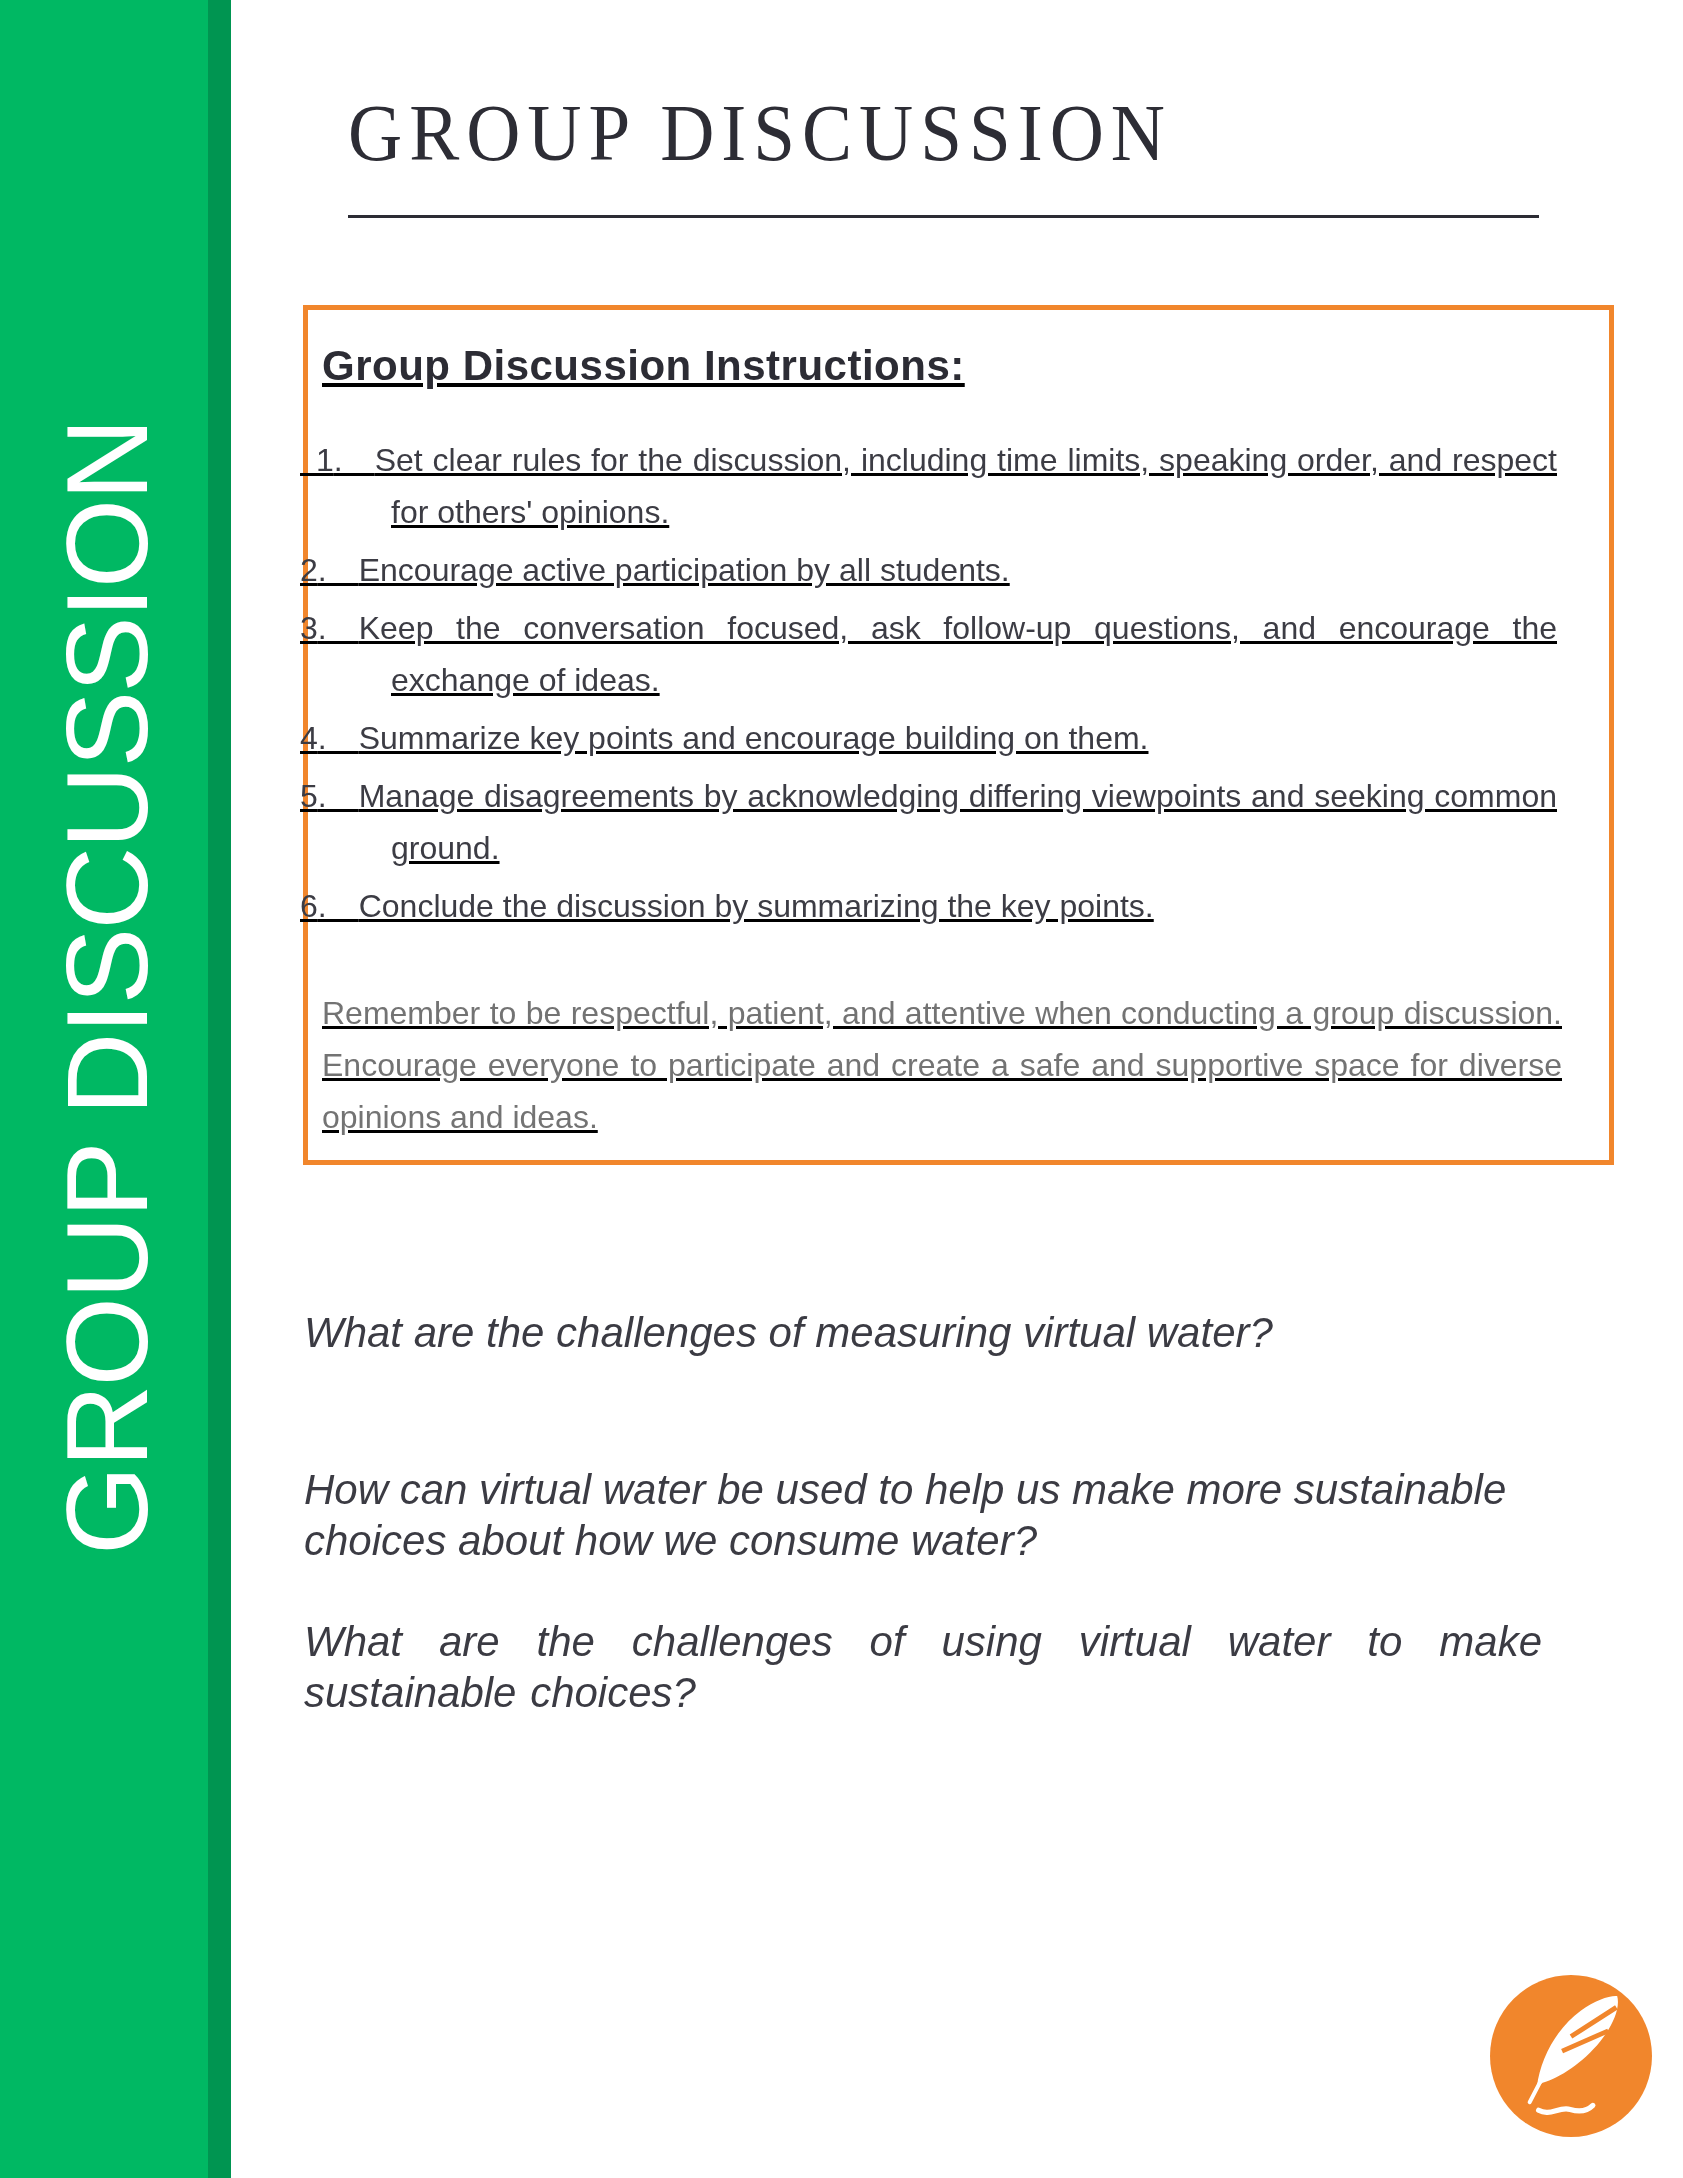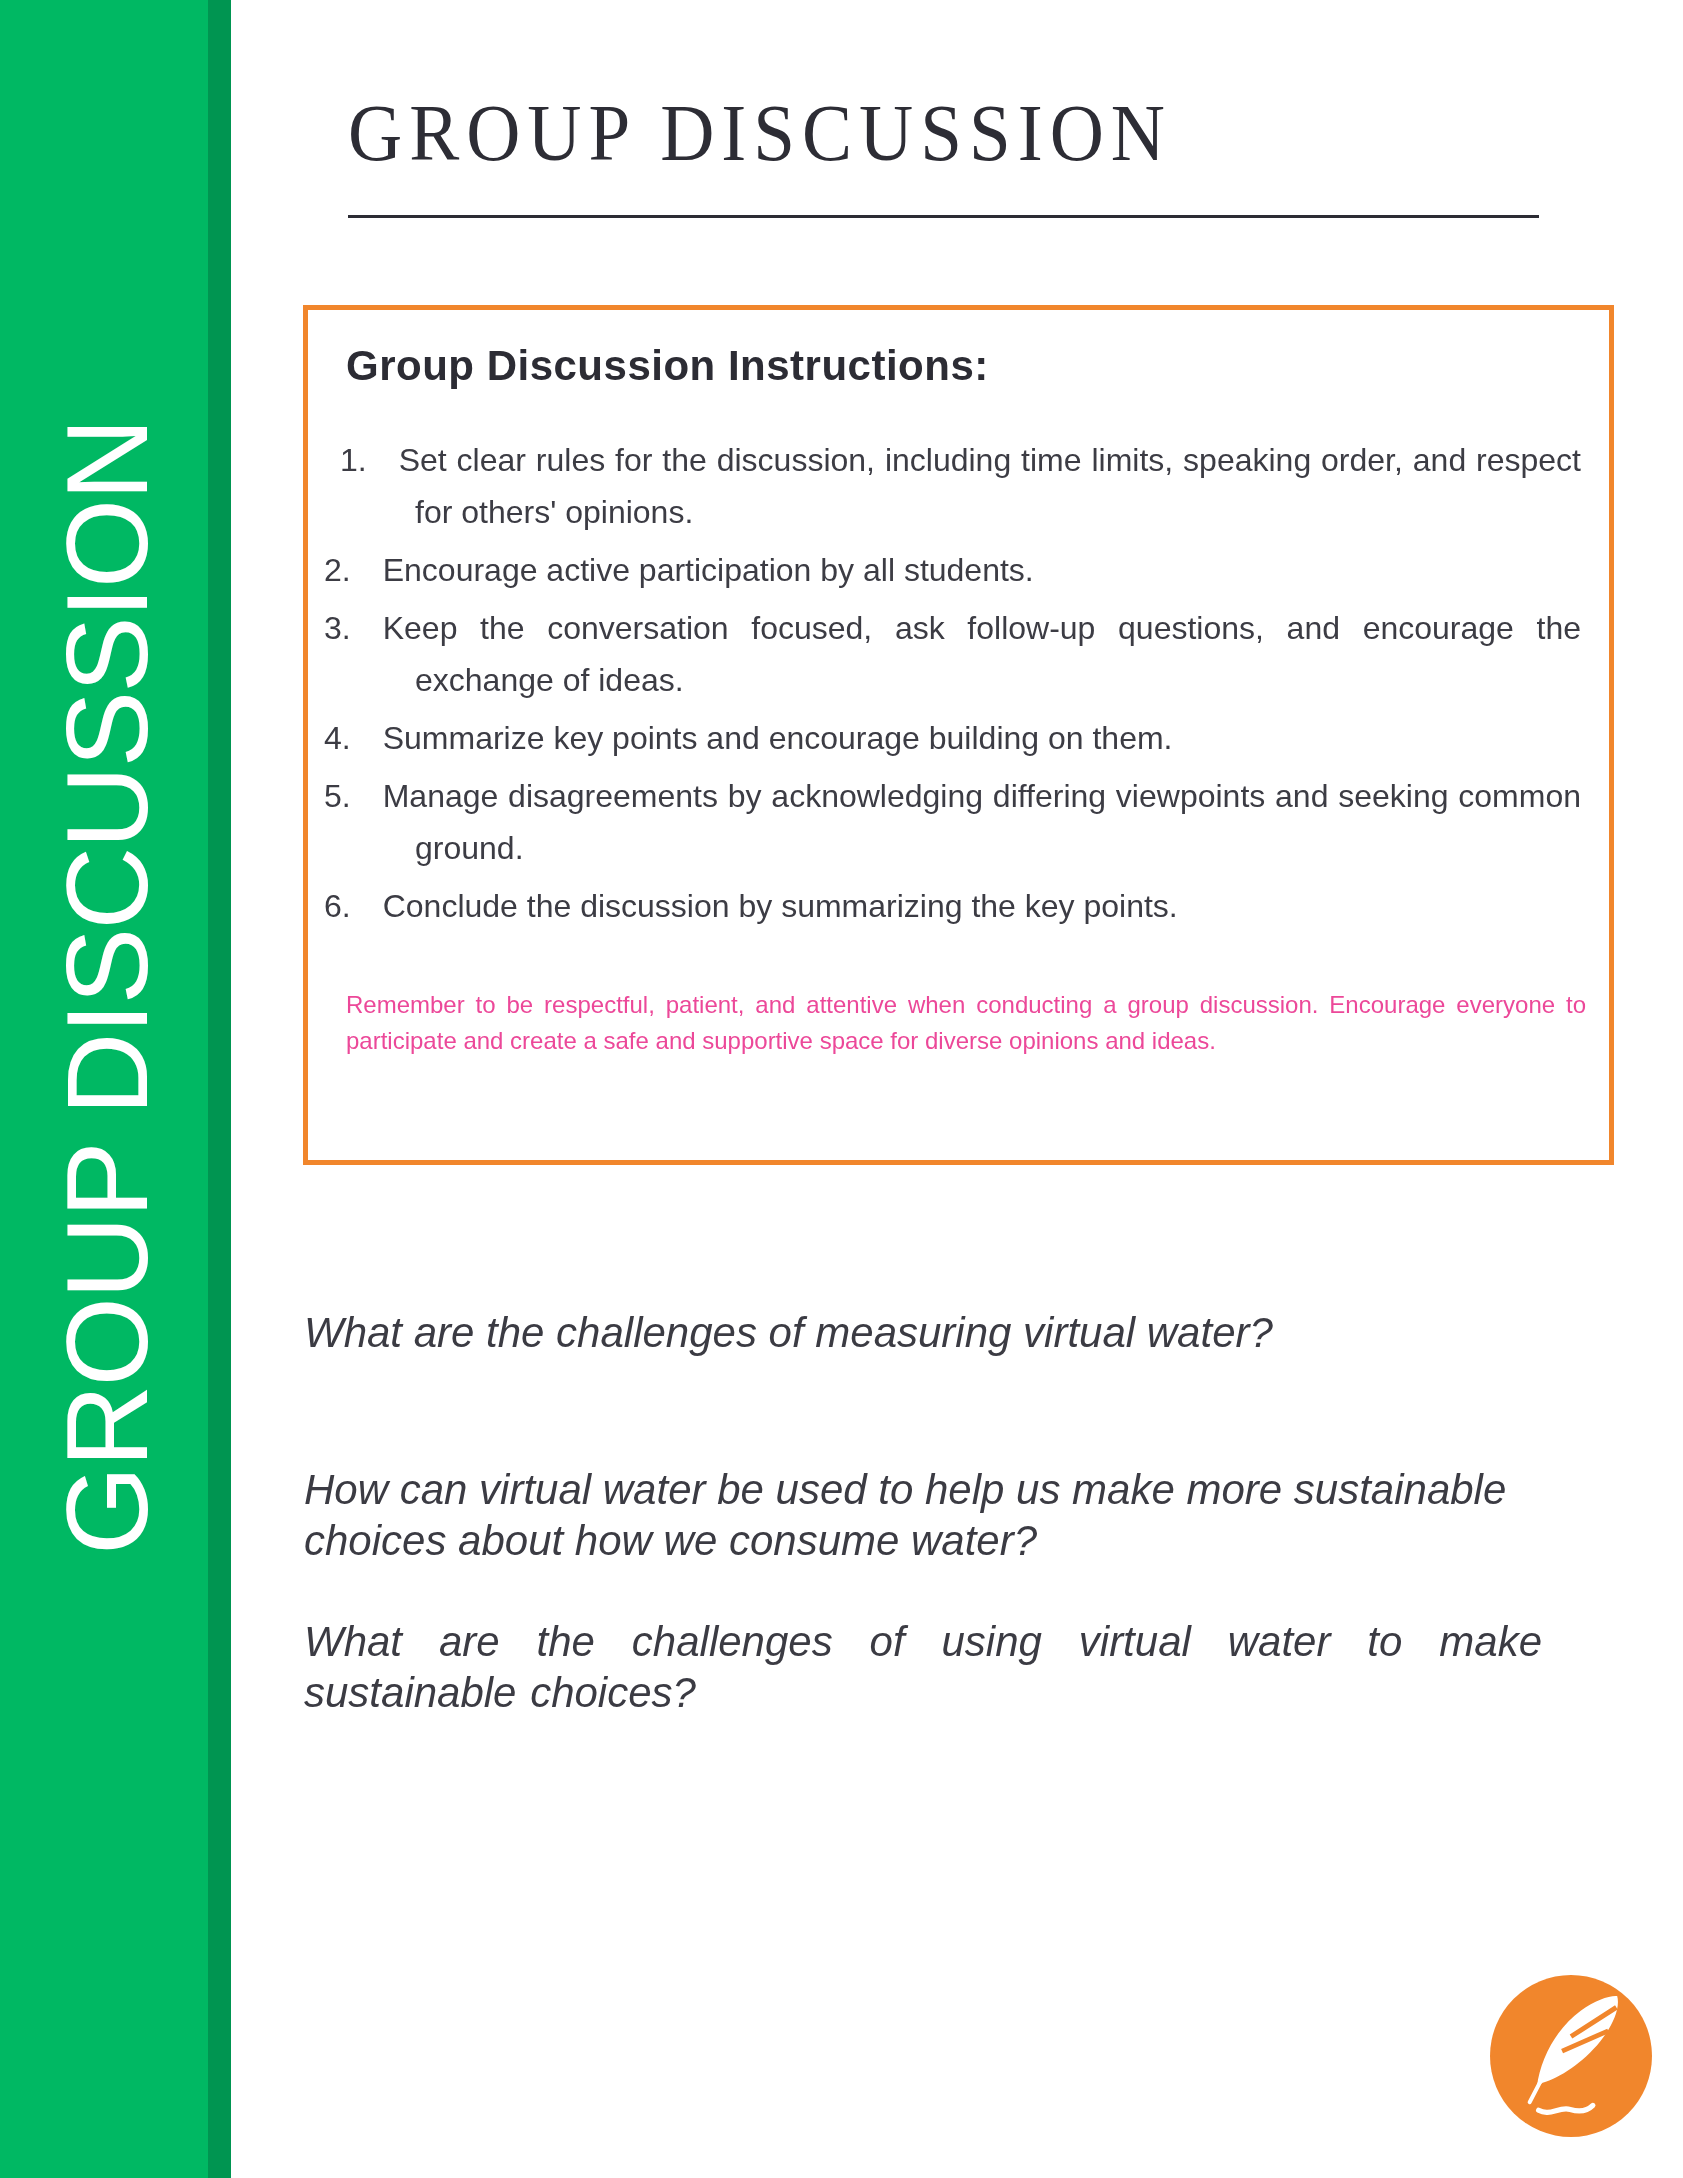--- a/index.html
+++ b/index.html
@@ -61,21 +61,22 @@
     background: #2c2c34;
   }
 
   
   .instructions-box {
     position: absolute;
     left: 303px; top: 305px;
     width: 1311px; height: 860px;
     border: 5px solid #f1862c;
     background: #ffffff;
-    padding: 32px 34px 30px 38px;
+    padding: 32px 34px 30px 14px;
+    text-decoration: underline;
   }
   .instructions-heading {
     font-size: 42px;
     font-weight: 700;
     color: #2c2c34;
     letter-spacing: 0.5px;
   }
   .instructions-list {
     list-style: none;
     counter-reset: instr;
@@ -94,23 +95,23 @@
   }
   .instructions-list li::before {
     content: counter(instr) ".\2003";
   }
   .instructions-list li:first-child::before {
     content: "\2002" counter(instr) ".\2003";
   }
   .instructions-note {
     margin-top: 55px;
     width: 1240px;
-    font-size: 24px;
-    line-height: 36px;
-    color: #ec4899;
+    font-size: 32px;
+    line-height: 52px;
+    color: #737373;
     text-align: justify;
   }
 
   
   .questions {
     position: absolute;
     left: 304px; top: 1307px;
     width: 1346px;
   }
   .question {

